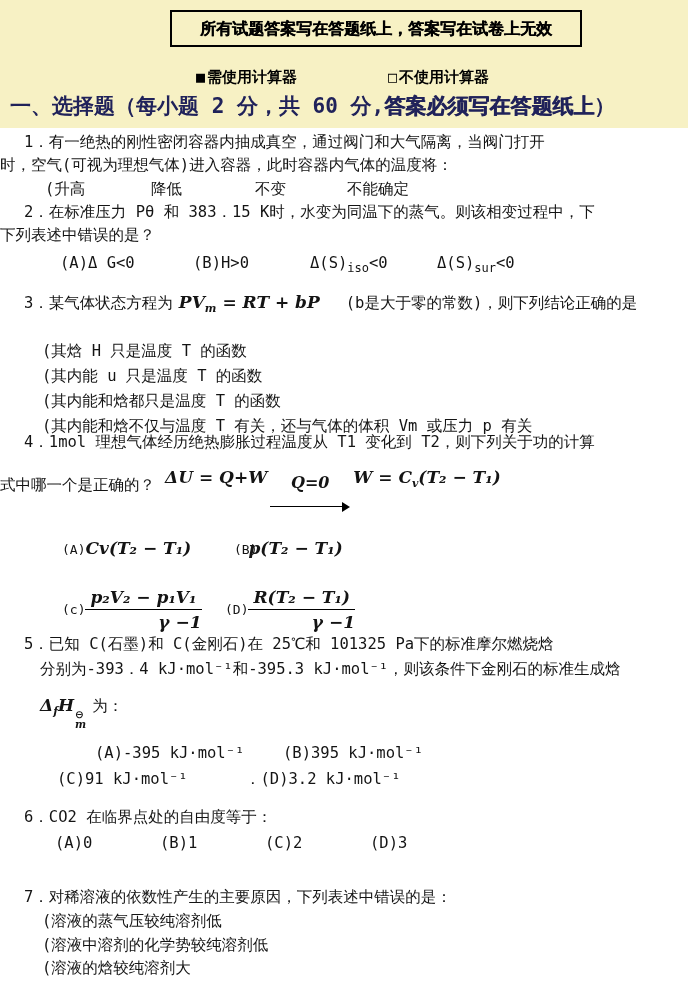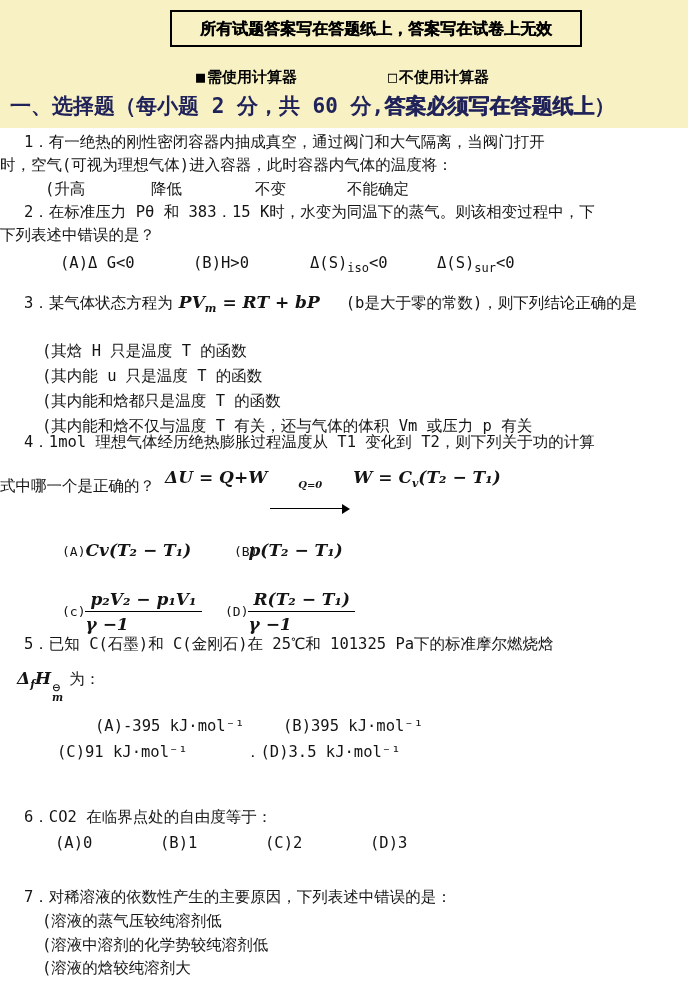--- a/index.html
+++ b/index.html
@@ -32,25 +32,25 @@
   .opts{display:flex;white-space:nowrap}
   .opts>span{display:inline-block}
   .optlist div{padding-left:42px;line-height:25px;white-space:nowrap}
 
   
   .m{font-family:"DejaVu Serif","Liberation Serif",serif;font-style:italic;font-weight:bold;font-size:17px}
   .msub{font-size:11px;vertical-align:-4px;font-style:italic}
   .ssub{font-size:12px;vertical-align:-4px}
   .pfx{font-family:"DejaVu Sans Mono",monospace;font-style:normal;font-weight:normal;font-size:13px}
   .ovl{margin-left:-9px}
-  .frac{display:inline-flex;flex-direction:column;align-items:flex-start;text-align:center;vertical-align:middle}
+  .frac{display:inline-flex;flex-direction:column;align-items:flex-end;text-align:center;vertical-align:middle}
   .frac .num{padding:0 5px;border-bottom:1.3px solid #000;line-height:24px}
   .frac .den{line-height:24px}
   .rxnarrow{display:inline-flex;flex-direction:column;align-items:center;vertical-align:-5px;margin:0 3px}
-  .rxnarrow .lbl{font-size:10px;line-height:11px;font-style:italic;font-weight:bold;margin-bottom:14px}
+  .rxnarrow .lbl{font-size:16px;line-height:11px;font-style:italic;font-weight:bold;margin-bottom:14px}
   .rxnarrow .shaft{position:relative;width:80px;height:9px}
   .rxnarrow .shaft::before{content:"";position:absolute;left:0;right:4px;top:3.5px;height:1.6px;background:#000}
   .rxnarrow .shaft::after{content:"";position:absolute;right:0;top:-0.5px;border-left:8px solid #000;border-top:5px solid transparent;border-bottom:5px solid transparent}
   .stack{display:inline-flex;flex-direction:column;align-items:flex-start;font-size:10.5px;line-height:9.5px;vertical-align:-7px;margin-left:1px;font-style:italic}
   .stack .st-top{font-family:"DejaVu Sans",sans-serif;font-style:normal}
 
   
   #q1{top:131px}
   #q1 .opts{padding-left:45px;margin-top:1px}
   #q1 .oa{width:106px}#q1 .ob{width:104px}#q1 .oc{width:92px}
@@ -64,21 +64,21 @@
   #q3 .optlist{margin-top:14px}
   #q4{top:431px}
   #q4 .l2{margin-top:5px;display:flex;align-items:center;line-height:36px}
   #q4 .eq{margin-left:10px}
   #q4 .row1{padding-left:62px;margin-top:26px;align-items:center}
   #q4 .row1 .oa{width:172px}
   #q4 .row2{padding-left:62px;margin-top:24px;align-items:center}
   #q4 .row2 .oc{width:163px}
   #q5{top:633px}
   #q5 .l2{padding-left:40px;line-height:27px}
-  #q5 .fline{padding-left:17px;margin-top:7px;line-height:30px}
+  #q5 .fline{padding-left:40px;margin-top:7px;line-height:30px}
   #q5 .fline .tail{margin-left:6px;font-family:"DejaVu Sans Mono",monospace;font-style:normal;font-weight:normal;font-size:15.5px}
   #q5 .row1{padding-left:95px;margin-top:13px}
   #q5 .row2{padding-left:57px;margin-top:3px}
   #q5 .oa{width:188px}#q5 .oc{width:188px}
   #q6{top:806px}
   #q6 .opts{padding-left:55px;margin-top:3px}
   #q6 .oa,#q6 .ob,#q6 .oc{width:105px}
   #q7{top:886px}
   #q7 .optlist{margin-top:1px}
   #q7 .optlist div{line-height:23.5px}
@@ -167,33 +167,34 @@
           <span class="num">R(T₂ − T₁)</span>
           <span class="den">γ −1</span>
         </span></span>
   </div>
 </div>
 
 <div class="q" id="q5">
   <div class="l1">
     <span>5．</span><span>已知 C(石墨)和 C(金刚石)在 25℃和 101325  Pa下的标准摩尔燃烧焓</span>
   </div>
+  <div class="l2">分别为-393．4  kJ·mol⁻¹和-395.3  kJ·mol⁻¹，则该条件下金刚石的标准生成焓</div>
   <div class="fline">
     <span class="m"><span>Δ</span><span class="msub">f</span><span>H</span><span class="stack">
           <span class="st-top">⊖</span>
           <span class="st-bot">m</span>
         </span><span class="tail">为：</span></span>
   </div>
   <div class="opts row1">
     <span class="oa">(A)-395 kJ·mol⁻¹</span>
     <span class="ob">(B)395 kJ·mol⁻¹</span>
   </div>
   <div class="opts row2">
     <span class="oc">(C)91 kJ·mol⁻¹</span>
-    <span class="od">．(D)3.5 kJ·mol⁻¹</span>
+    <span class="od">．(D)3.2 kJ·mol⁻¹</span>
   </div>
 </div>
 
 <div class="q" id="q6">
   <div class="l1">
     <span>6．</span><span>CO2 在临界点处的自由度等于：</span>
   </div>
   <div class="opts">
     <span class="oa">(A)0</span>
     <span class="ob">(B)1</span>

